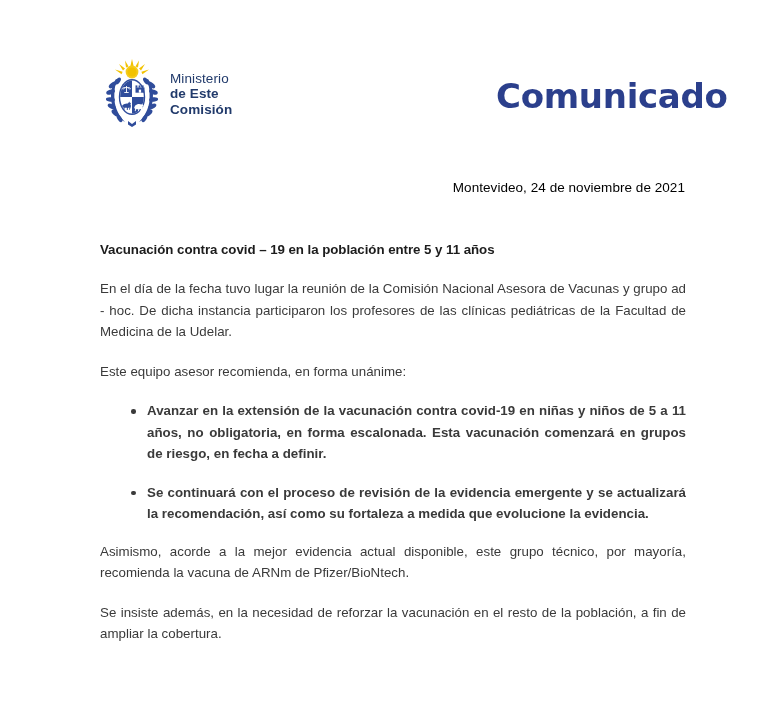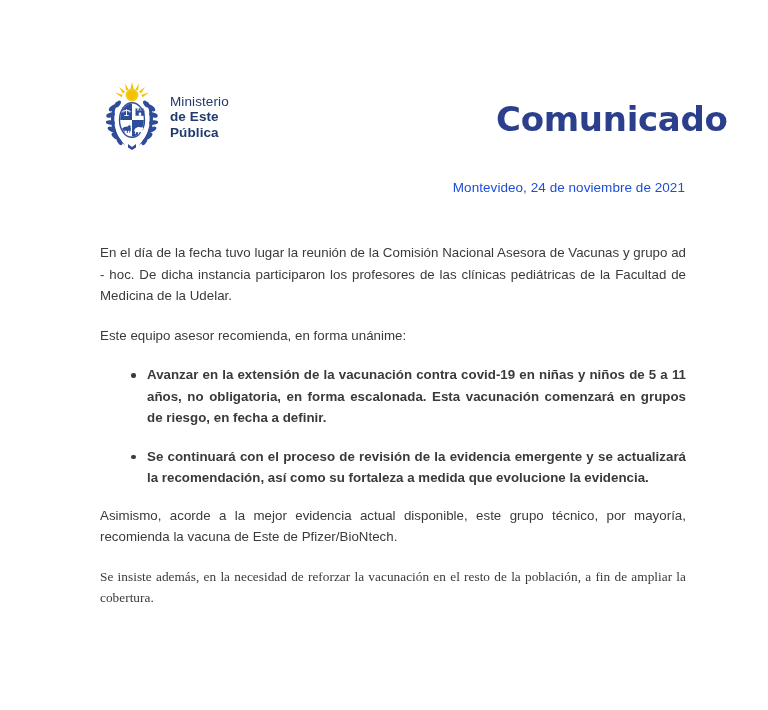--- a/index.html
+++ b/index.html
@@ -24,21 +24,20 @@
     box-sizing: border-box;
   }
 
   
   .header {
     position: absolute;
     left: 0;
     top: 0;
     width: 768px;
     height: 160px;
-    margin-top: 23px;
   }
 
   .logo-block {
     position: absolute;
     left: 103px;
     top: 57px;
     display: flex;
     align-items: center;
     gap: 9px;
   }
@@ -81,21 +80,21 @@
   .doc-body {
     position: absolute;
     left: 100px;
     top: 180px;
     width: 586px;
   }
 
   .date-line {
     text-align: right;
     font-size: 13.5px;
-    color: #1d4ed8;
+    color: #000000;
     margin: 0 0 47px 0;
     padding-right: 1px;
     letter-spacing: 0.05px;
   }
 
   .doc-title {
     font-size: 13.3px;
     font-weight: 700;
     color: #1c1c1c;
     margin: 0 0 21px 0;
@@ -103,21 +102,21 @@
   }
 
   p.para {
     font-size: 13.3px;
     line-height: 1.62;
     margin: 0 0 18px 0;
     text-align: justify;
     color: #3a3a3a;
     letter-spacing: 0.02px;
   }
-  p.para:last-child { margin-bottom: 0; font-family: Liberation Serif, serif; }
+  p.para:last-child { margin-bottom: 0; }
 
   p.para.lead {
     margin-bottom: 18px;
   }
 
   ul.bullets {
     list-style: none;
     margin: 0 0 16px 0;
     padding: 0;
   }
@@ -218,41 +217,42 @@
         </g>
 
         <g fill="#ffffff">
           <path d="M32.2 48.6 c1.6-1.6 4.2-2 6.2-1 l1.4-1.1 -0.2 1.5 1.2 0.2 -1.2 1.1 c0.4 1 0.3 2.1-0.3 3 l-1.1 1.8 -0.8-0.3 0.7-1.8 -1.8 0.3 -0.4 1.9 -0.9-0.1 0.3-1.9 -2.2 0 -0.5 2 -0.9-0.2 0.5-2 c-0.6-0.4-1-0.9-1-1.4 z"></path>
         </g>
       </svg>
 
       <div class="ministry-text">
         <span class="line1">Ministerio</span>
         <span class="line2">de Este</span>
-        <span class="line3">Pública</span>
+        <span class="line3">Comisión</span>
       </div>
     </div>
 
     <div class="comunicado">Comunicado</div>
   </div>
 
   <div class="doc-body">
 
     <div class="date-line">Montevideo, 24 de noviembre de 2021</div>
 
+    <div class="doc-title">Vacunación contra covid – 19 en la población entre 5 y 11 años</div>
 
     <p class="para">En el día de la fecha tuvo lugar la reunión de la Comisión Nacional Asesora de Vacunas y grupo ad - hoc. De dicha instancia participaron los profesores de las clínicas pediátricas de la Facultad de Medicina de la Udelar.</p>
 
     <p class="para lead">Este equipo asesor recomienda, en forma unánime:</p>
 
     <ul class="bullets">
       <li>Avanzar en la extensión de la vacunación contra covid-19  en niñas y niños de 5 a 11 años, no obligatoria, en forma escalonada. Esta vacunación comenzará en grupos de riesgo, en fecha a definir.</li>
       <li>Se continuará con el proceso de revisión de la evidencia emergente y  se actualizará la recomendación, así como su fortaleza a medida que evolucione la evidencia.</li>
     </ul>
 
-    <p class="para">Asimismo, acorde a la mejor evidencia actual disponible, este grupo técnico, por mayoría, recomienda la vacuna de Este de Pfizer/BioNtech.</p>
+    <p class="para">Asimismo, acorde a la mejor evidencia actual disponible, este grupo técnico, por mayoría, recomienda la vacuna de ARNm de Pfizer/BioNtech.</p>
 
 
     <p class="para">Se insiste además, en la necesidad de reforzar la vacunación en el resto de la población, a fin de ampliar la cobertura.</p>
 
   </div>
 
 </div>
 
 </body></html>

